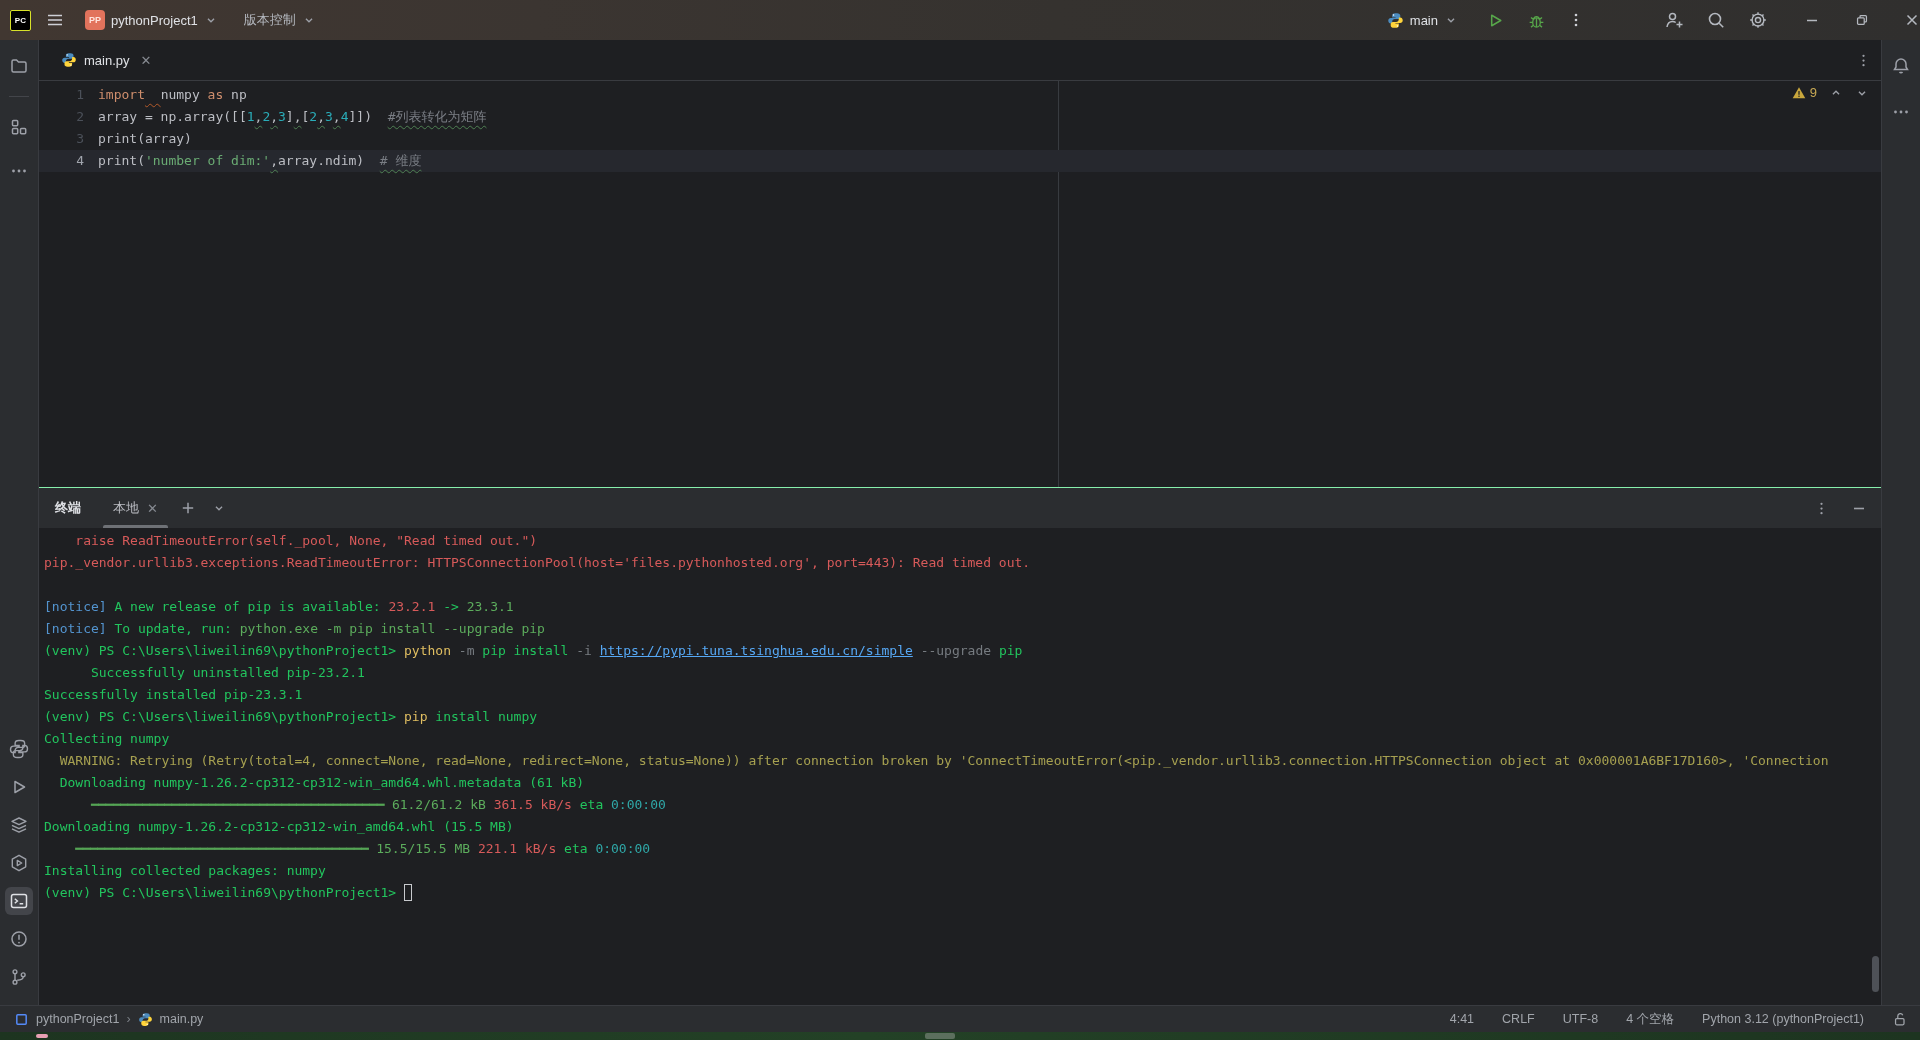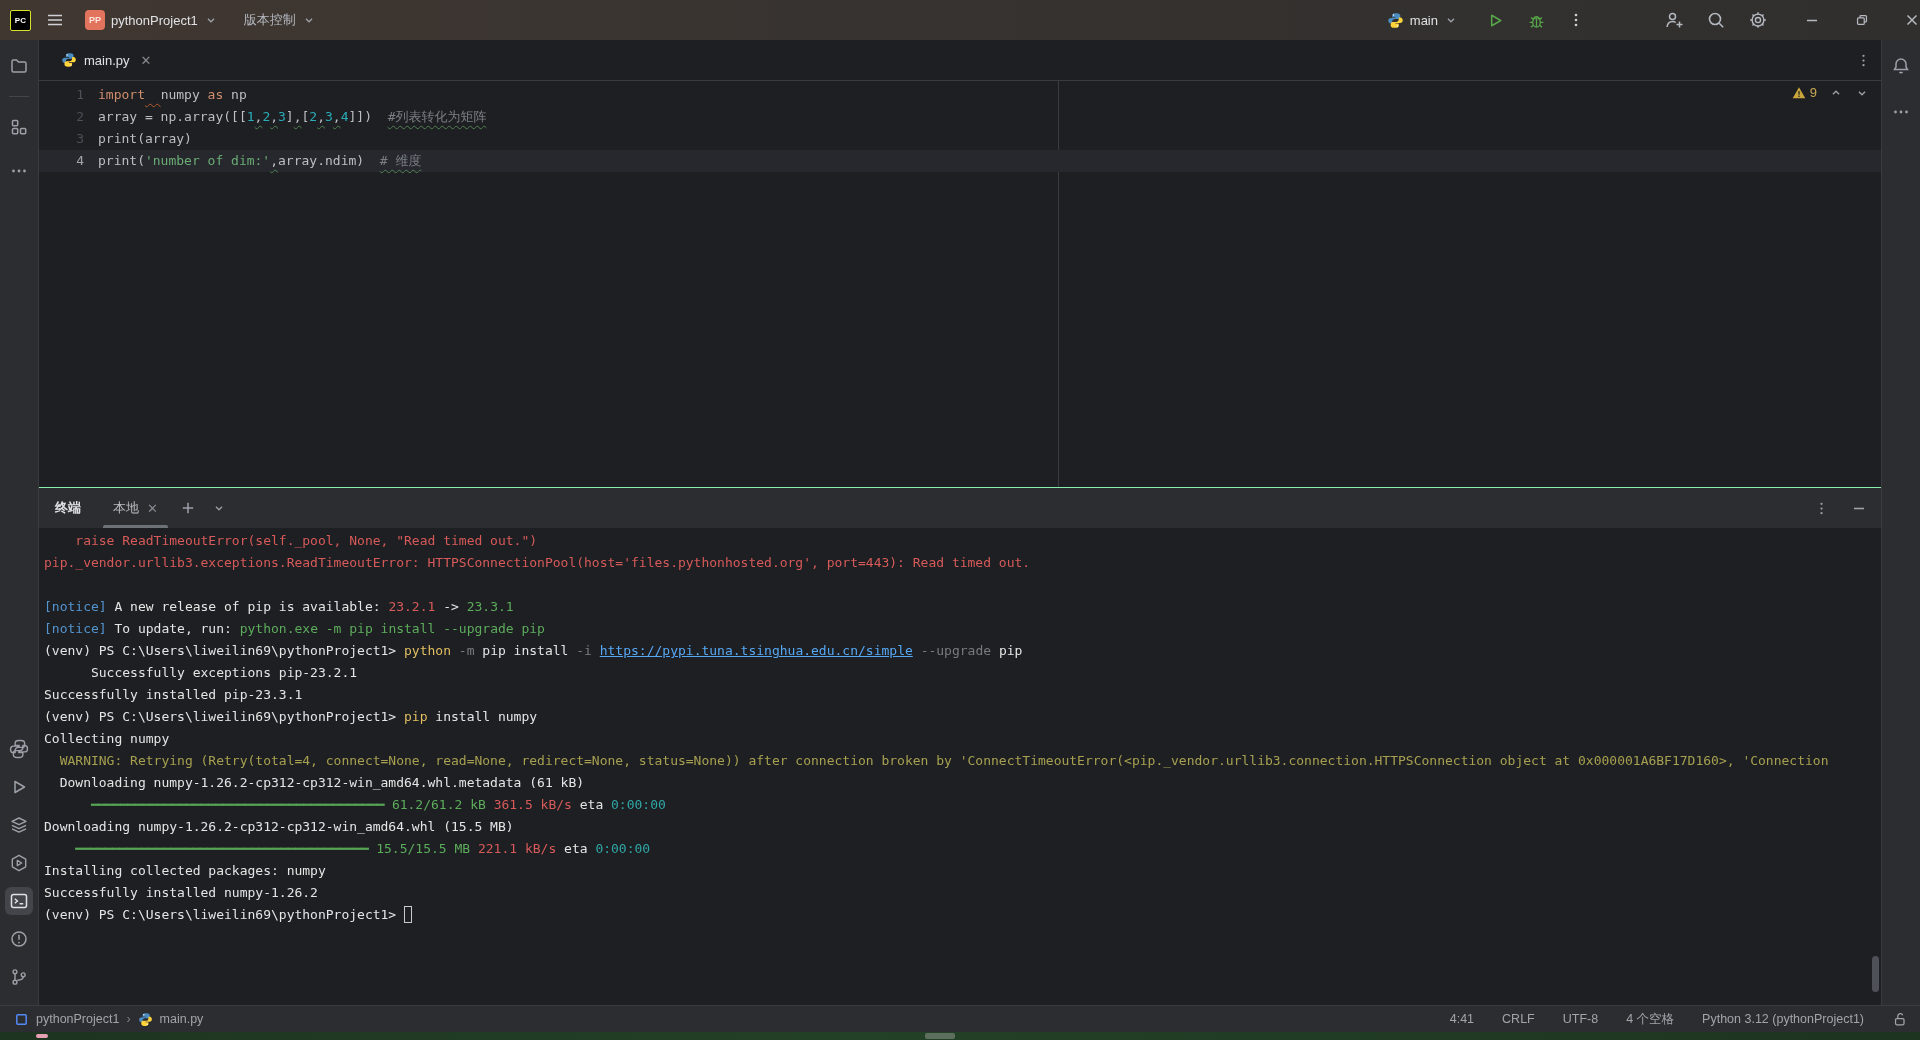--- a/index.html
+++ b/index.html
@@ -72,21 +72,21 @@
   .th-tab { display:flex; align-items:center; gap:8px; height:100%; position:relative; padding:0 6px; }
   .th-tab .underline { position:absolute; left:-4px; right:-4px; bottom:0; height:3px;
     background:#6E7176; border-radius:2px 2px 0 0; }
   .th-close { color:#868A91; }
   .th-btn { margin-left:16px; color:#9DA0A8; }
   .th-right { margin-left:auto; display:flex; align-items:center; gap:22px; color:#9DA0A8; }
   .terminal-body { flex:1; position:relative; background:#1E1F22; padding:2px 0 0 5px;
     overflow:hidden; font-family:"DejaVu Sans Mono","Liberation Mono",monospace;
     font-size:13px; line-height:22px; }
   .t-line { white-space:pre; height:22px; }
-  .t-fg { color:#e5e5e5; } .t-red { color:#D75A5A; } .t-blue { color:#5394CF; }
+  .t-fg { color:#22c55e; } .t-red { color:#D75A5A; } .t-blue { color:#5394CF; }
   .t-green { color:#5CAC5C; } .t-yellow { color:#E0BE61; } .t-gray { color:#767B80; }
   .t-warn { color:#A6A050; } .t-bar { color:#55A555; letter-spacing:-0.5px; }
   .t-cyan { color:#2FA7A7; } .t-link { color:#56A8F5; text-decoration:underline; }
   .cursor-box { display:inline-block; width:8px; height:17px; border:1px solid #C8CACE;
     vertical-align:-4px; }
   .t-scrollbar { position:absolute; right:2px; top:428px; width:7px; height:36px;
     background:#4E5157; border-radius:4px; }
 
   
   .status-bar { height:27px; flex:none; background:#2B2D30; border-top:1px solid #393B40;
@@ -362,31 +362,30 @@
           </div>
         </div>
         <div class="terminal-body">
           <div>
               <div class="t-line"><span class="t-red">    raise ReadTimeoutError(self._pool, None, "Read timed out.")</span></div>
               <div class="t-line"><span class="t-red">pip._vendor.urllib3.exceptions.ReadTimeoutError: HTTPSConnectionPool(host='files.pythonhosted.org', port=443): Read timed out.</span></div>
               <div class="t-line">&nbsp;</div>
               <div class="t-line"><span class="t-blue">[notice]</span><span class="t-fg"> A new release of pip is available: </span><span class="t-red">23.2.1</span><span class="t-fg"> -&gt; </span><span class="t-green">23.3.1</span></div>
               <div class="t-line"><span class="t-blue">[notice]</span><span class="t-fg"> To update, run: </span><span class="t-green">python.exe -m pip install --upgrade pip</span></div>
               <div class="t-line"><span class="t-fg">(venv) PS C:\Users\liweilin69\pythonProject1&gt; </span><span class="t-yellow">python</span><span class="t-fg"> </span><span class="t-gray">-m</span><span class="t-fg"> pip install </span><span class="t-gray">-i</span><span class="t-fg"> </span><span class="t-link">https://pypi.tuna.tsinghua.edu.cn/simple</span><span class="t-fg"> </span><span class="t-gray">--upgrade</span><span class="t-fg"> pip</span></div>
-              <div class="t-line"><span class="t-fg">      Successfully exceptions pip-23.2.1</span></div>
+              <div class="t-line"><span class="t-fg">      Successfully uninstalled pip-23.2.1</span></div>
               <div class="t-line"><span class="t-fg">Successfully installed pip-23.3.1</span></div>
               <div class="t-line"><span class="t-fg">(venv) PS C:\Users\liweilin69\pythonProject1&gt; </span><span class="t-yellow">pip</span><span class="t-fg"> install numpy</span></div>
               <div class="t-line"><span class="t-fg">Collecting numpy</span></div>
               <div class="t-line"><span class="t-warn">  WARNING: Retrying (Retry(total=4, connect=None, read=None, redirect=None, status=None)) after connection broken by 'ConnectTimeoutError(&lt;pip._vendor.urllib3.connection.HTTPSConnection object at 0x000001A6BF17D160&gt;, 'Connection</span></div>
               <div class="t-line"><span class="t-fg">  Downloading numpy-1.26.2-cp312-cp312-win_amd64.whl.metadata (61 kB)</span></div>
               <div class="t-line"><span class="t-fg">      </span><span class="t-bar">━━━━━━━━━━━━━━━━━━━━━━━━━━━━━━━━━━━━━━━━</span><span class="t-fg"> </span><span class="t-green">61.2/61.2 kB</span><span class="t-fg"> </span><span class="t-red">361.5 kB/s</span><span class="t-fg"> eta </span><span class="t-cyan">0:00:00</span></div>
               <div class="t-line"><span class="t-fg">Downloading numpy-1.26.2-cp312-cp312-win_amd64.whl (15.5 MB)</span></div>
               <div class="t-line"><span class="t-fg">    </span><span class="t-bar">━━━━━━━━━━━━━━━━━━━━━━━━━━━━━━━━━━━━━━━━</span><span class="t-fg"> </span><span class="t-green">15.5/15.5 MB</span><span class="t-fg"> </span><span class="t-red">221.1 kB/s</span><span class="t-fg"> eta </span><span class="t-cyan">0:00:00</span></div>
               <div class="t-line"><span class="t-fg">Installing collected packages: numpy</span></div>
-              <div class="t-line"><span class="t-fg">Successfully installed numpy-1.26.2</span></div>
               <div class="t-line"><span class="t-fg">(venv) PS C:\Users\liweilin69\pythonProject1&gt; </span><span class="cursor-box"></span></div>
             </div>
           <div class="t-scrollbar"></div>
         </div>
       </div>
     </div>
 
     <div class="strip right">
       <span class="strip-btn">
         <svg width="20" height="20" viewBox="0 0 20 20" fill="none" stroke="currentColor" stroke-width="1.5">

